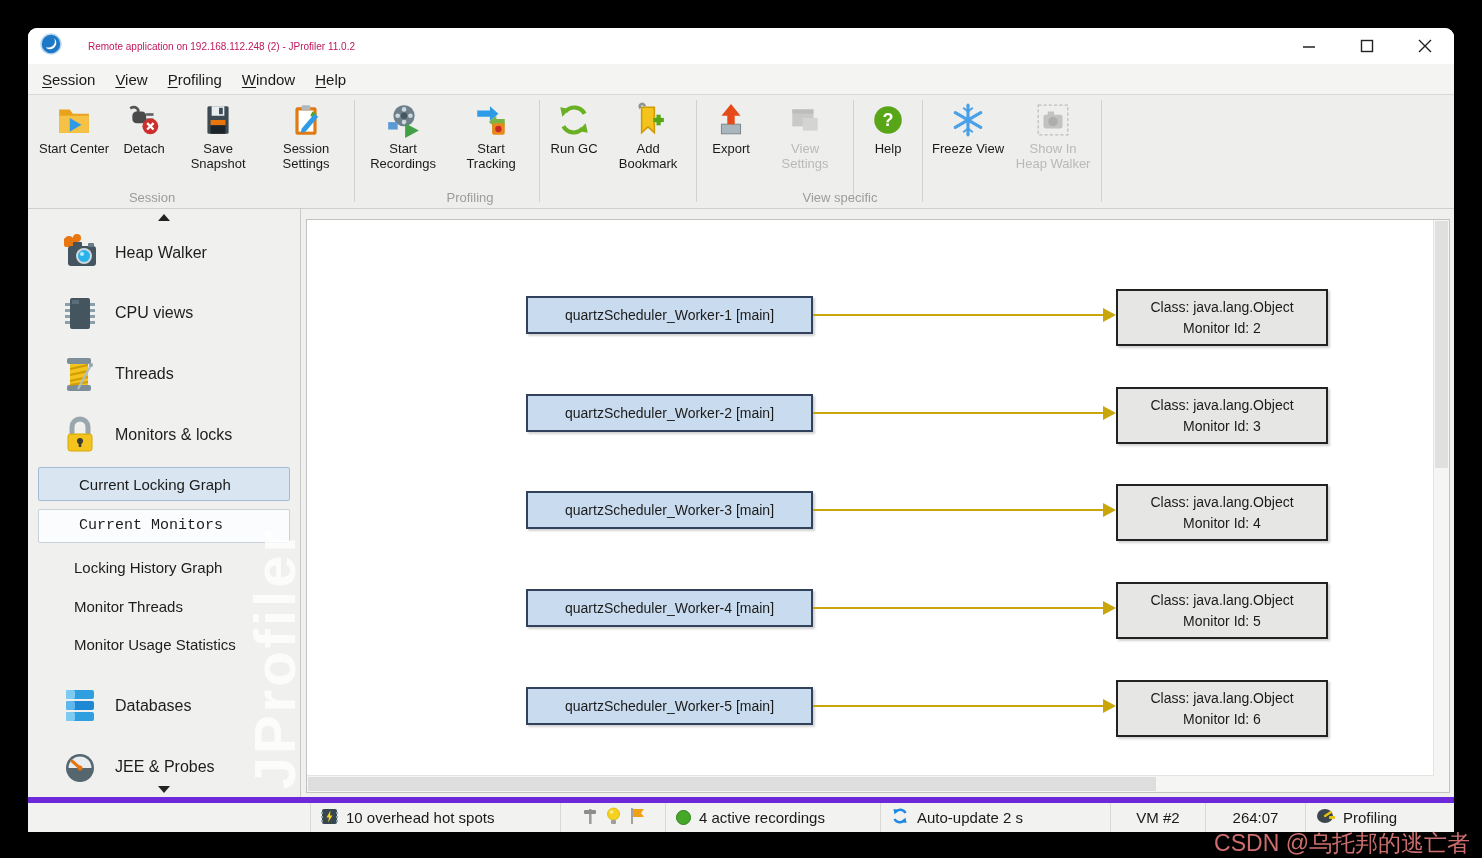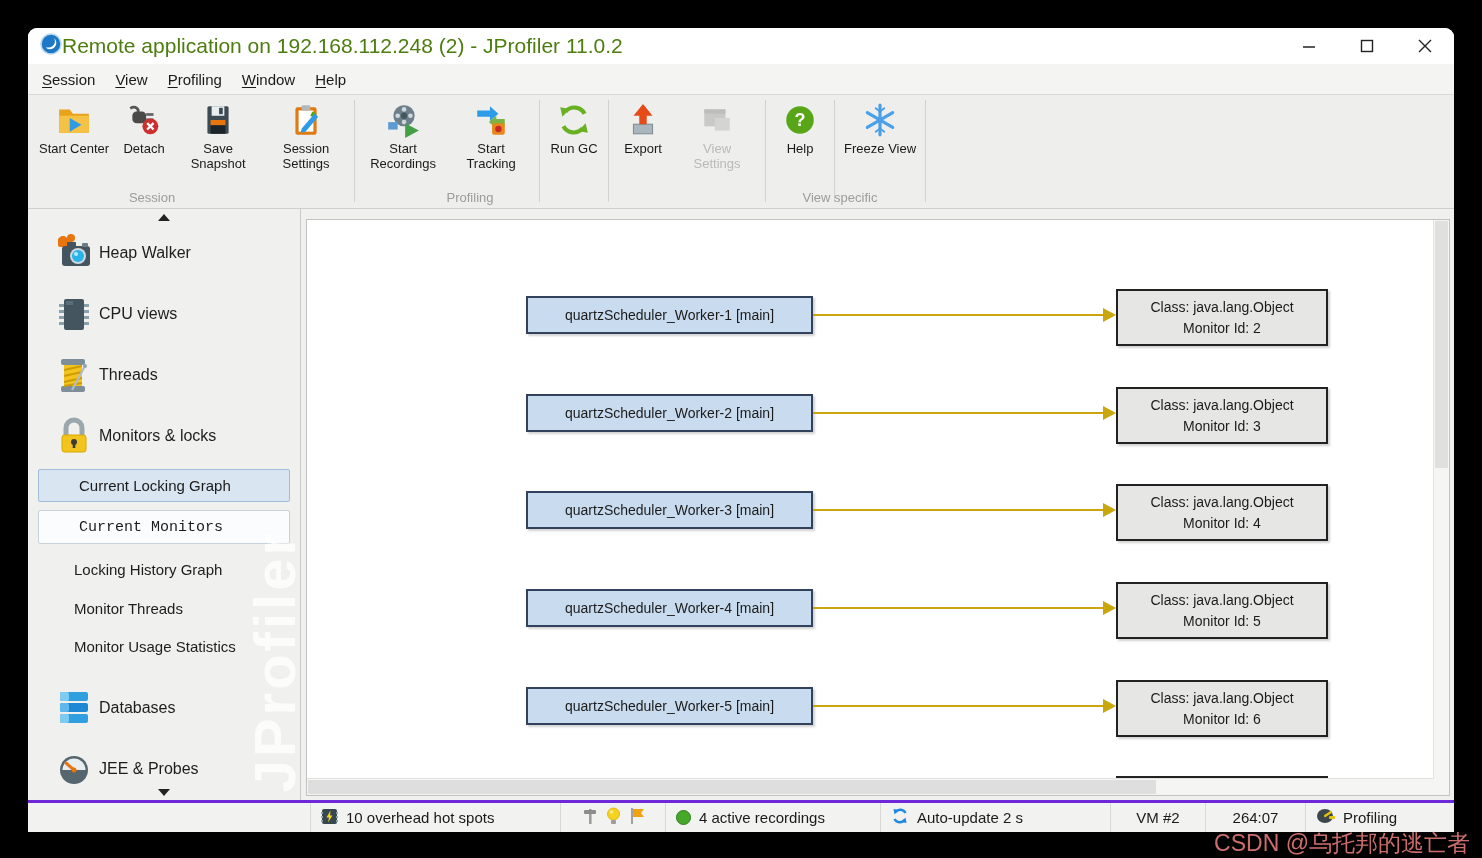--- a/index.html
+++ b/index.html
@@ -2,21 +2,21 @@
 <html><head>
 <meta charset="utf-8">
 <style>
   html,body{margin:0;padding:0;}
   body{width:1482px;height:858px;background:#000;position:relative;overflow:hidden;
        font-family:"Liberation Sans",sans-serif;color:#1a1a1a;}
   .window{position:absolute;left:28px;top:28px;width:1426px;height:804px;background:#fff;
           border-radius:9px 9px 0 0;overflow:hidden;display:flex;flex-direction:column;}
   
   .titlebar{height:36px;display:flex;align-items:center;padding:0 0 0 12px;background:#fff;flex:0 0 auto;}
-  .title-text{font-size:21px;margin-left:0;color:#4d7c0f;}
+  .title-text{font-size:10px;margin-left:26px;color:#be185d;}
   .win-controls{margin-left:auto;display:flex;align-items:center;}
   .wbtn{width:58px;height:34px;display:flex;align-items:center;justify-content:center;}
   
   .menubar{height:30px;display:flex;align-items:center;background:#f4f4f2;border-bottom:1px solid #d9d9d7;
            padding:0 4px;font-size:15px;flex:0 0 auto;}
   .menu-item{padding:4px 10px;}
   .menu-item u{text-underline-offset:2px;}
   
   .toolbar{height:108px;background:#eeeeec;border-bottom:1px solid #cfcfcd;position:relative;
            display:flex;align-items:flex-start;padding:5px 0 0 6px;flex:0 0 auto;}
@@ -29,21 +29,21 @@
   .tgroup-label{position:absolute;bottom:3px;transform:translateX(-50%);font-size:13px;color:#9c9c9a;}
   
   .main{flex:1 1 auto;display:flex;min-height:0;background:#f0f0ee;}
   .sidebar{width:272px;flex:0 0 272px;background:#f0f0ee;border-right:1px solid #c9c9c7;
            position:relative;display:flex;flex-direction:column;padding-top:3px;}
   .scroll-ind{height:11px;display:flex;justify-content:center;align-items:center;}
   .tri-up{width:0;height:0;border-left:6px solid transparent;border-right:6px solid transparent;
           border-bottom:7px solid #222;}
   .tri-down{width:0;height:0;border-left:6px solid transparent;border-right:6px solid transparent;
           border-top:7px solid #222;}
-  .side-item{height:65px;display:flex;align-items:center;gap:3px;padding-left:24px;font-size:16px;color:#1d1d1d;}
+  .side-item{height:65px;display:flex;align-items:center;gap:13px;padding-left:30px;font-size:16px;color:#1d1d1d;}
   .side-item .sicon{width:44px;height:44px;display:flex;align-items:center;justify-content:center;}
   .sub-box{height:34px;margin:2px 10px 6px 10px;display:flex;align-items:center;padding-left:40px;
            font-size:15px;border-radius:2px;}
   .sub-box.selected{background:#d9e6f2;border:1px solid #9fbdd8;}
   .sub-box.plainbox{background:#fbfcfd;border:1px solid #c9d2da;font-family:Liberation Mono, monospace;}
   .sub-item{height:41px;display:flex;align-items:center;padding-left:46px;font-size:15px;color:#1d1d1d;}
   .side-watermark{position:absolute;right:-8px;bottom:8px;writing-mode:vertical-rl;transform:rotate(180deg);
                   font-size:58px;font-weight:bold;color:rgba(255,255,255,0.78);letter-spacing:3px;pointer-events:none;}
   .contentwrap{flex:1 1 auto;position:relative;padding:10px 4px 4px 5px;min-width:0;}
   .content{width:100%;height:100%;box-sizing:border-box;border:1px solid #c2c2c0;background:#fff;
@@ -59,21 +59,21 @@
   .arrow .head{position:absolute;right:0;top:0;width:0;height:0;border-top:7px solid transparent;
                border-bottom:7px solid transparent;border-left:13px solid #c9a60b;}
   .partial-box{position:absolute;left:809px;top:556px;width:212px;height:14px;box-sizing:border-box;
                background:#e6e6e4;border:2px solid #222;border-bottom:none;}
   .vscroll{position:absolute;top:0;right:0;bottom:16px;width:15px;background:#f5f5f3;border-left:1px solid #e3e3e1;}
   .vscroll .thumb{position:absolute;top:1px;left:1px;right:1px;height:247px;background:#e0e0de;}
   .hscroll{position:absolute;left:0;right:15px;bottom:0;height:16px;background:#f5f5f3;border-top:1px solid #e3e3e1;}
   .hscroll .thumb{position:absolute;left:1px;top:1px;bottom:1px;width:848px;background:#dedede;}
   .scroll-corner{position:absolute;right:0;bottom:0;width:15px;height:16px;background:#f5f5f3;}
   
-  .statusbar{height:29px;flex:0 0 auto;background:#f2f2f0;border-top:3px solid #6d28d9;display:flex;
+  .statusbar{height:29px;flex:0 0 auto;background:#f2f2f0;border-top:6px solid #6d28d9;display:flex;
              align-items:stretch;font-size:15px;}
   .st{display:flex;align-items:center;gap:8px;padding:0 10px;border-left:1px solid #d8d8d6;box-sizing:border-box;}
   .st.first{border-left:none;}
   .st .dot{width:13px;height:13px;border-radius:50%;background:#45a829;border:1px solid #2f7d1a;}
   
   .csdn{position:absolute;right:12px;bottom:-1px;font-size:23px;color:rgba(233,125,125,0.88);
         white-space:nowrap;pointer-events:none;z-index:50;margin-left:9px;}
 </style>
 </head>
 <body>
@@ -196,20 +196,31 @@
       <span class="icon">
           <svg width="36" height="36" viewBox="0 0 34 34">
             <path d="M27 11 A11 11 0 0 0 9 9" stroke="#6ab023" stroke-width="4" fill="none"></path>
             <polygon points="4,5 13,6.5 6,14" fill="#6ab023"></polygon>
             <path d="M7 23 A11 11 0 0 0 25 25" stroke="#6ab023" stroke-width="4" fill="none"></path>
             <polygon points="30,29 21,27.5 28,20" fill="#6ab023"></polygon>
           </svg>
         </span>
       <span class="lbl">Run GC</span>
     </div>
+    <div class="tbtn">
+      <span class="icon">
+          <svg width="36" height="36" viewBox="0 0 34 34">
+            <path d="M10 6 C7 2 13 0 14 4" stroke="#8a9499" stroke-width="2.5" fill="none"></path>
+            <path d="M11 5 h12 v24 l-6 -5.5 -6 5.5 Z" fill="#f2c41d" stroke="#cf9c05" stroke-width="1.5"></path>
+            <rect x="22" y="15" width="10" height="4" fill="#58a618"></rect>
+            <rect x="25" y="12" width="4" height="10" fill="#58a618"></rect>
+          </svg>
+        </span>
+      <span class="lbl">Add Bookmark</span>
+    </div>
     <div class="tsep"></div>
     <div class="tbtn">
       <span class="icon">
           <svg width="36" height="36" viewBox="0 0 34 34">
             <rect x="8" y="21" width="18" height="9" fill="#aab6bd" stroke="#7f8c93"></rect>
             <path d="M17 2 l9 11 h-5.5 v8 h-7 v-8 H8 Z" fill="#e64a19"></path>
           </svg>
         </span>
       <span class="lbl">Export</span>
     </div>
@@ -244,20 +255,31 @@
             </g>
             <g stroke="#4aa0e8" stroke-width="1.8" stroke-linecap="round">
               <line x1="13" y1="6" x2="17" y2="9"></line>
               <line x1="21" y1="6" x2="17" y2="9"></line>
               <line x1="13" y1="28" x2="17" y2="25"></line>
               <line x1="21" y1="28" x2="17" y2="25"></line>
             </g>
           </svg>
         </span>
       <span class="lbl">Freeze View</span>
+    </div>
+    <div class="tbtn disabled">
+      <span class="icon">
+          <svg width="36" height="36" viewBox="0 0 34 34">
+            <rect x="3" y="3" width="28" height="28" fill="none" stroke="#bdbdbb" stroke-width="1.2" stroke-dasharray="3 2"></rect>
+            <rect x="8" y="12" width="18" height="13" rx="2" fill="#c2c2c0"></rect>
+            <rect x="12" y="9" width="6" height="4" fill="#c2c2c0"></rect>
+            <circle cx="17" cy="18.5" r="4.5" fill="#aeaeac"></circle>
+          </svg>
+        </span>
+      <span class="lbl">Show In Heap Walker</span>
     </div>
     <div class="tsep"></div>
     <span class="tgroup-label" style="left:124px">Session</span>
     <span class="tgroup-label" style="left:442px">Profiling</span>
     <span class="tgroup-label" style="left:812px">View specific</span>
   </div>
 
   <div class="main">
 
     <div class="sidebar">

